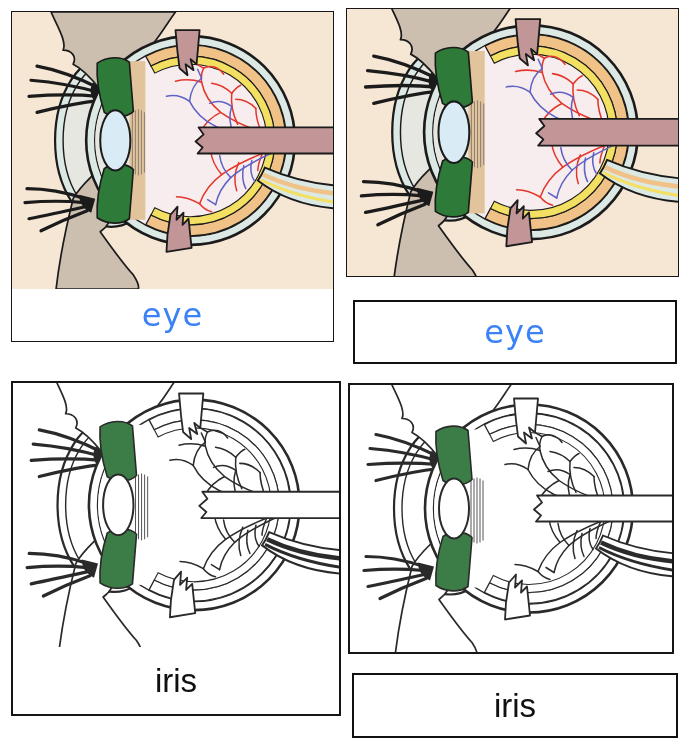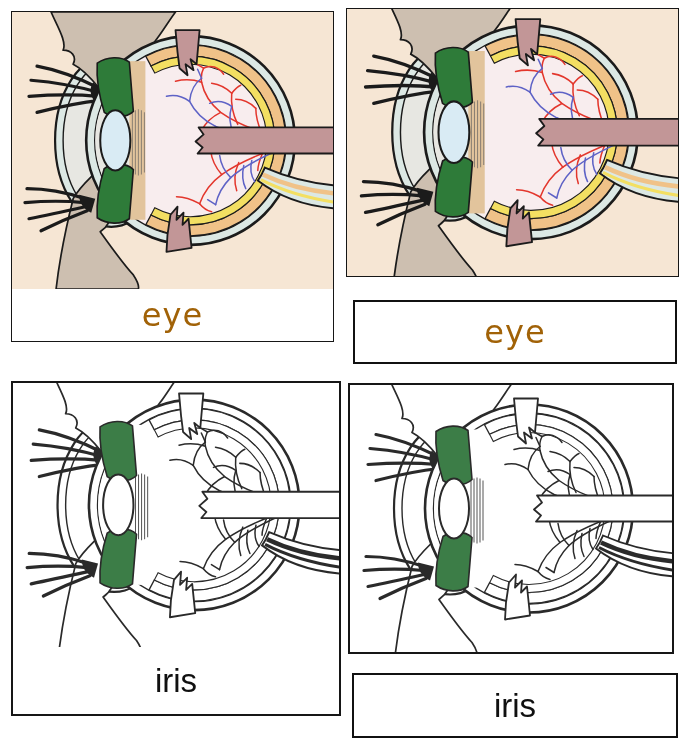--- a/index.html
+++ b/index.html
@@ -5,21 +5,21 @@
   html,body{margin:0;padding:0;background:#ffffff;}
   #stage{position:relative;width:689px;height:753px;background:#ffffff;overflow:hidden;
          font-family:"Liberation Sans",sans-serif;}
   .card{position:absolute;background:#ffffff;box-sizing:border-box;}
   .picture-card{border:1.6px solid #161616;}
   .label-card{border:2px solid #111111;display:flex;align-items:center;justify-content:center;}
   .combo-card{display:flex;flex-direction:column;}
   .caption{flex:1;display:flex;align-items:center;justify-content:center;}
   .diagram{display:block;width:100%;}
   .fill-diagram{width:100%;height:100%;}
-  .caption-eye{font:400 32px "DejaVu Sans",sans-serif;letter-spacing:1px;color:#a16207;}
+  .caption-eye{font:400 32px "DejaVu Sans",sans-serif;letter-spacing:1px;color:#3b82f6;}
   .caption-iris{font:400 33px "Liberation Sans",sans-serif;color:#101010;}
 
   
   .p-bg{fill:var(--c-bg,#f6e6d4);}
   .p-skin{fill:var(--c-skin,#cdbfb0);stroke:var(--c-outline,#1b1b1b);stroke-width:1.7;stroke-linejoin:round;}
   .p-lash{fill:none;stroke:var(--c-outline,#1b1b1b);stroke-width:3.2;stroke-linecap:round;}
   .p-lashblob{fill:var(--c-outline,#1b1b1b);stroke:none;}
   .p-bulge{fill:var(--c-sclera,#dce8e4);stroke:var(--c-outline,#1b1b1b);stroke-width:2.2;}
   .p-cornea{fill:var(--c-cornea,#e7e7e2);stroke:var(--c-outline,#1b1b1b);stroke-width:1.4;}
   .p-outer{fill:var(--c-sclera,#dce8e4);stroke:var(--c-outline,#1b1b1b);stroke-width:2.6;}

